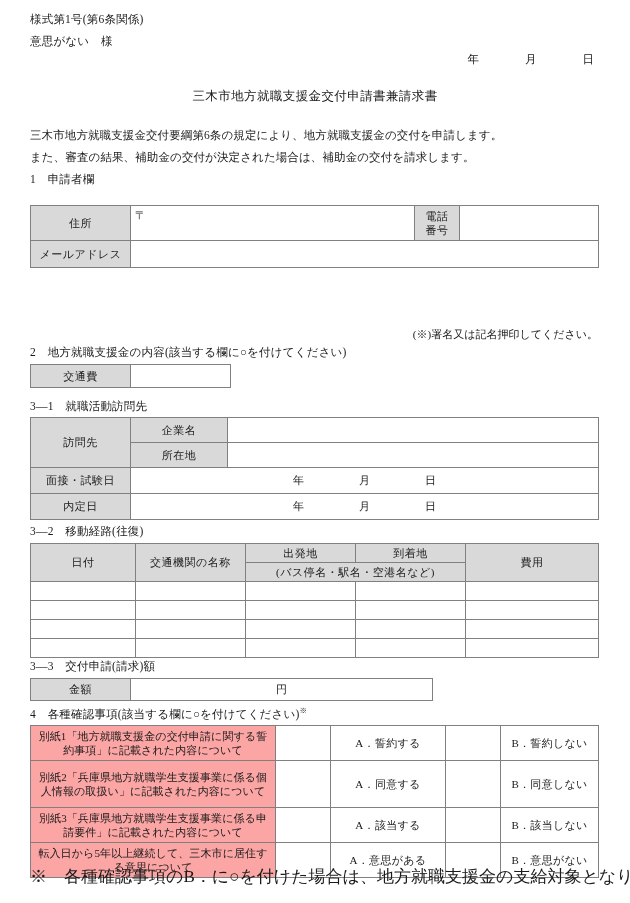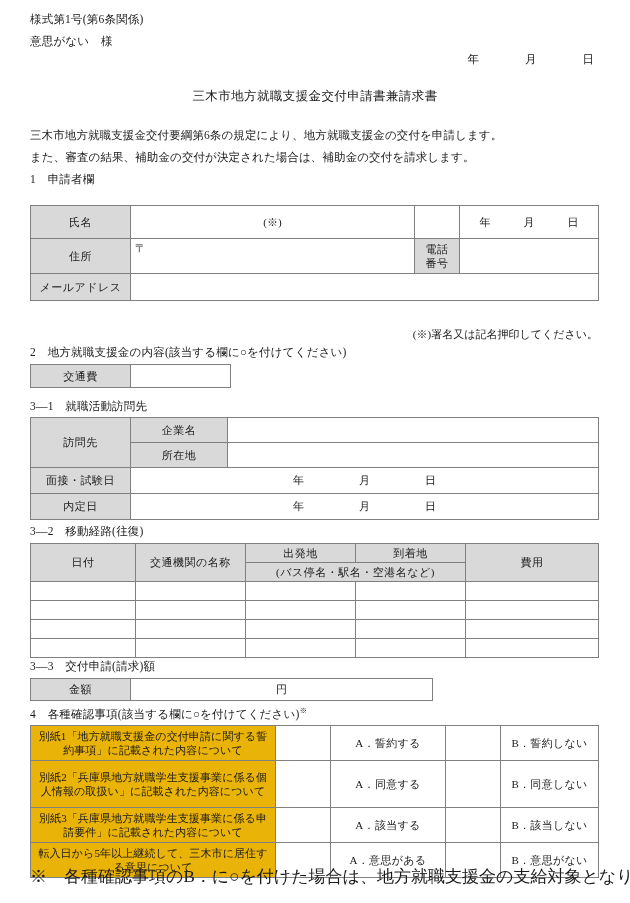--- a/index.html
+++ b/index.html
@@ -150,21 +150,21 @@
   }
   td.twoline {
     line-height: 1.25;
   }
   td.opt {
     text-align: left;
     padding-left: 10px;
     letter-spacing: 0.3px;
   }
   td.confirm-lbl {
-    background: #eab308;
+    background: #fca5a5;
     text-align: left;
     padding: 2px 4px;
     line-height: 1.3;
     letter-spacing: 0.1px;
   }
 </style>
 </head>
 <body>
 
 <div class="page">
@@ -184,26 +184,20 @@
   <div class="sec-head" id="h-sec1">1　申請者欄</div>
 
   <table class="form" id="tbl-applicant">
     <colgroup>
       <col style="width:100px">
       <col style="width:284px">
       <col style="width:45px">
       <col style="width:139px">
     </colgroup>
     <tbody>
-      <tr>
-        <td class="lbl">氏名</td>
-        <td class="blank rgt nowrap" style="height:32px">(※)</td>
-        <td class="blank"></td>
-        <td class="blank nowrap">年　　　月　　　日</td>
-      </tr>
       <tr>
         <td class="lbl">住所</td>
         <td class="blank addrcell" style="height:34px">
           <span class="addr-mark">〒</span>
         </td>
         <td class="lbl twoline">
           <span>電話</span><br>
           <span>番号</span>
         </td>
         <td class="blank"></td>

